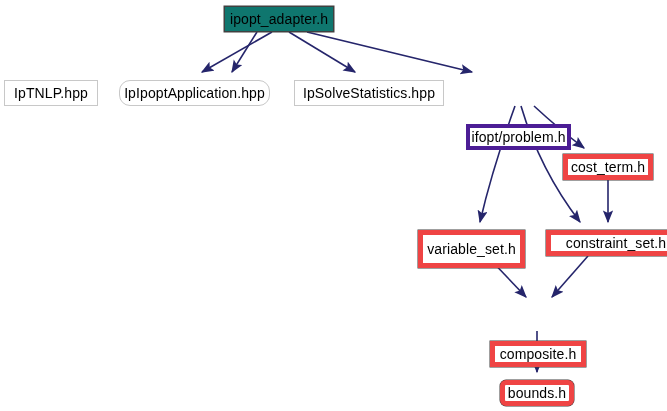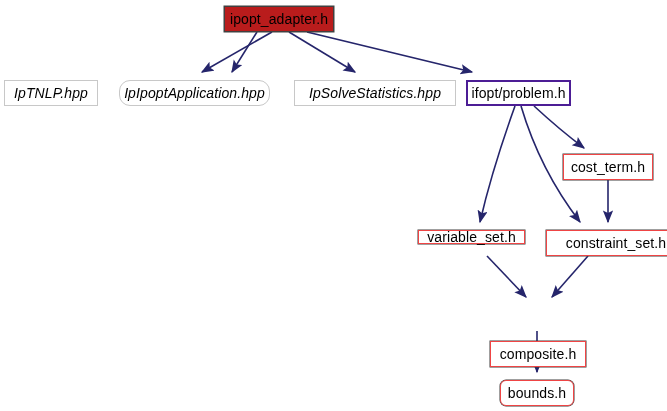--- a/index.html
+++ b/index.html
@@ -35,39 +35,39 @@
     line-height: 1;
     color: #000000;
     background: #ffffff;
     border: 1px solid #cccccc;
     letter-spacing: 0.1px;
   }
   
   .node.leaf {
     border: 1px solid #c8c8c8;
     background: #ffffff;
-    font-style: italic;
   }
   
   .node.normal {
-    border: 1px solid #ef4444;
+    border: 5px solid #ef4444;
     background: #ffffff;
     box-shadow: 0 0 0 0.5px #404040;
     justify-content: center;
   }
   
   .node.current {
     border: 1px solid #404040;
-    background: #b91c1c;
+    background: #0f766e;
     box-shadow: 0 0 0 0.5px #404040;
   }
   
   .node.thick {
-    border: 2px solid #4c1d95;
+    border: 4px solid #4c1d95;
     box-shadow: none;
+    margin-top: 44px;
   }
   .node-label {
     display: block;
     padding: 0 6px;
   }
 </style>
 </head>
 <body>
 
 <div id="graph-root">
@@ -96,30 +96,30 @@
   <div id="nodes">
       <div class="node current" style="left: 224px; top: 6px; width: 110px; height: 26px;">
         <span class="node-label">ipopt_adapter.h</span>
       </div>
       <div class="node leaf" style="left: 4px; top: 80px; width: 94px; height: 26px;">
         <span class="node-label">IpTNLP.hpp</span>
       </div>
       <div class="node leaf" style="left: 119px; top: 80px; width: 151px; height: 26px; border-radius: 11px;">
         <span class="node-label">IpIpoptApplication.hpp</span>
       </div>
-      <div class="node leaf" style="left: 294px; top: 80px; width: 162px; height: 26px;">
+      <div class="node leaf" style="left: 294px; top: 80px; width: 150px; height: 26px;">
         <span class="node-label">IpSolveStatistics.hpp</span>
       </div>
       <div class="node thick" style="left: 466px; top: 80px; width: 105px; height: 26px;">
         <span class="node-label">ifopt/problem.h</span>
       </div>
       <div class="node normal" style="left: 563px; top: 154px; width: 90px; height: 26px;">
         <span class="node-label">cost_term.h</span>
       </div>
-      <div class="node normal" style="left: 418px; top: 230px; width: 107px; height: 14px;">
+      <div class="node normal" style="left: 418px; top: 230px; width: 107px; height: 38px;">
         <span class="node-label">variable_set.h</span>
       </div>
       <div class="node normal" style="left: 546px; top: 230px; width: 140px; height: 26px;">
         <span class="node-label">constraint_set.h</span>
       </div>
       <div class="node normal" style="left: 490px; top: 305px; width: 96px; height: 26px; margin-top: 36px;">
         <span class="node-label">composite.h</span>
       </div>
       <div class="node normal" style="left: 500px; top: 380px; width: 74px; height: 26px; border-radius: 6px;">
         <span class="node-label">bounds.h</span>

